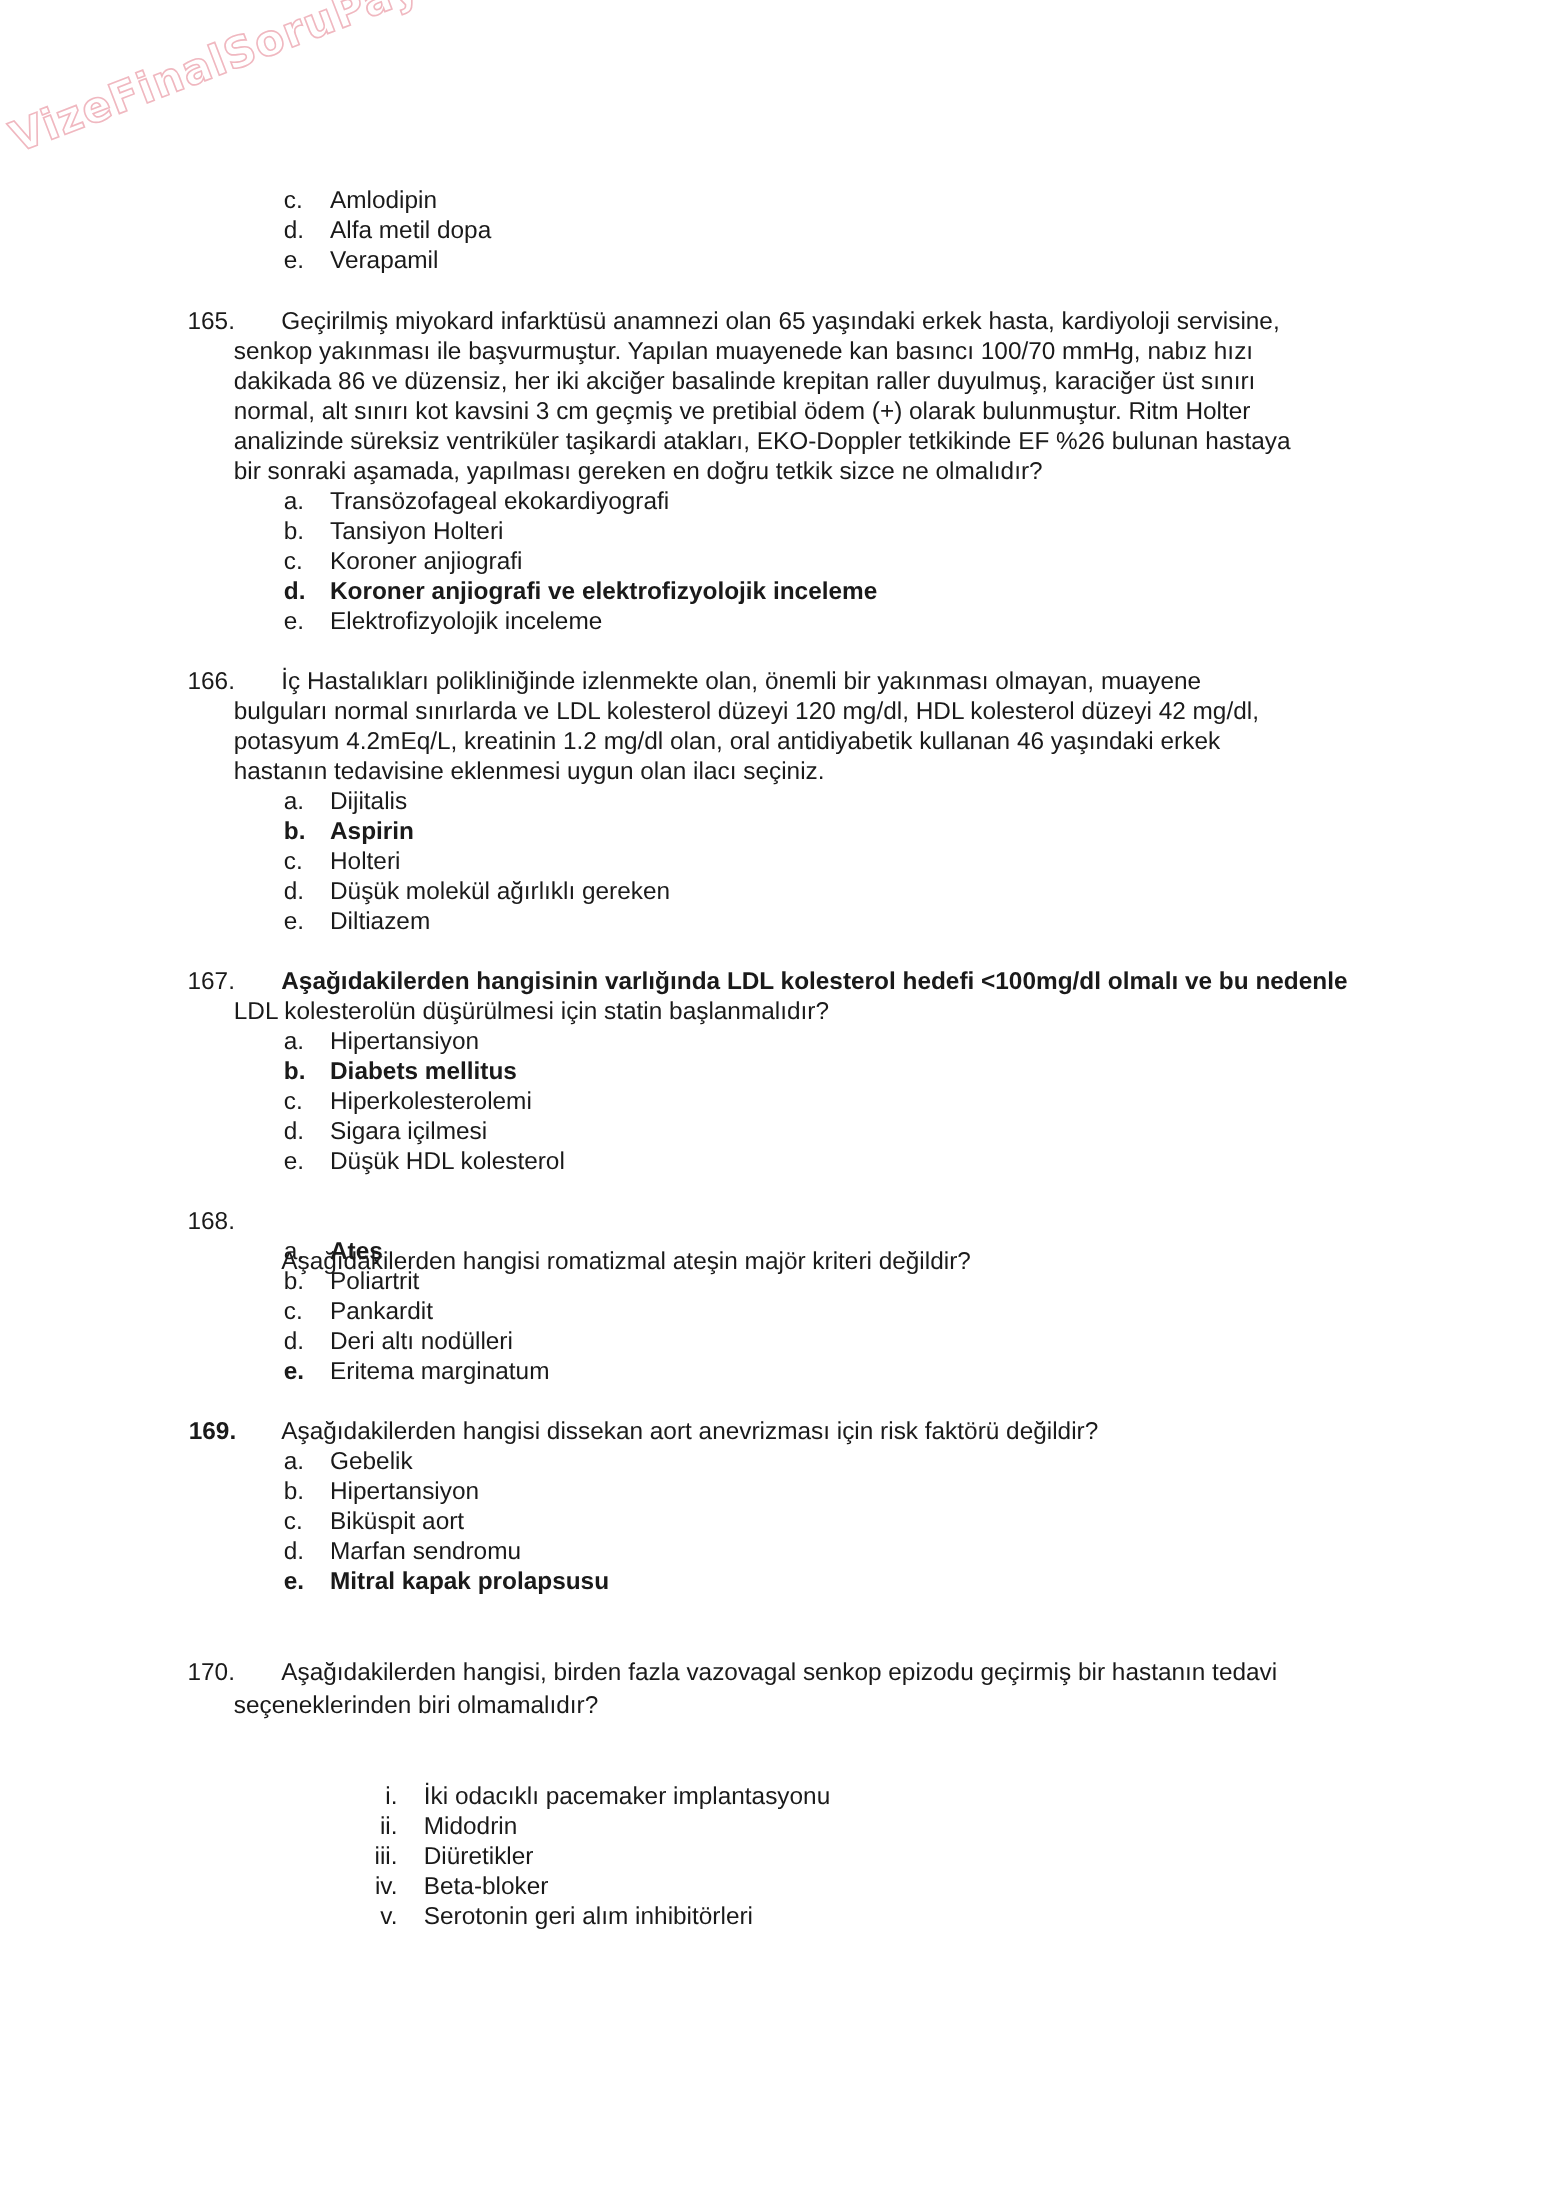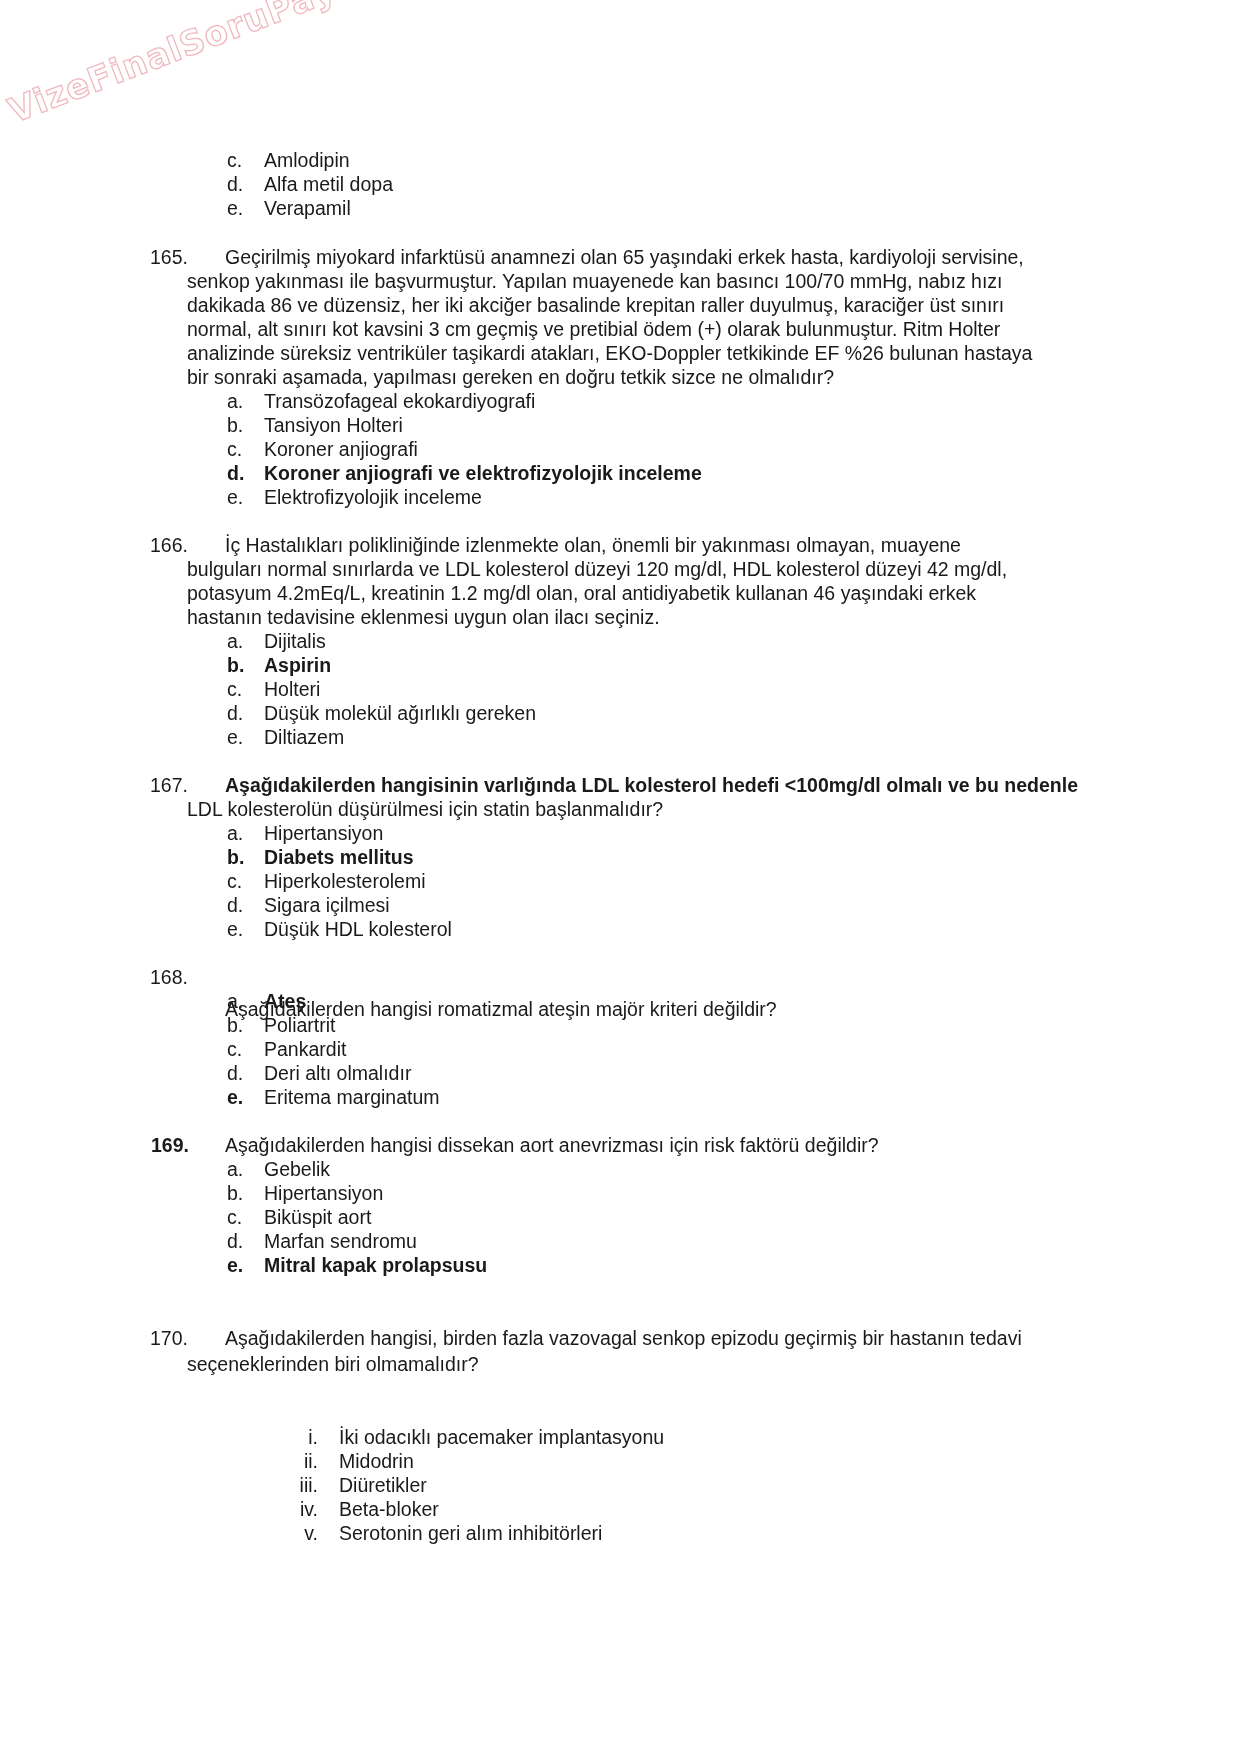--- a/index.html
+++ b/index.html
@@ -133,21 +133,21 @@
   <div class="opt" style="left:227px; top:1013px;">
     <span class="letter">b.</span>
     <span class="text">Poliartrit</span>
   </div>
   <div class="opt" style="left:227px; top:1037px;">
     <span class="letter">c.</span>
     <span class="text">Pankardit</span>
   </div>
   <div class="opt" style="left:227px; top:1061px;">
     <span class="letter">d.</span>
-    <span class="text">Deri altı olmalıdır</span>
+    <span class="text">Deri altı nodülleri</span>
   </div>
   <div class="opt" style="left:227px; top:1085px;">
     <span class="letter bold">e.</span>
     <span class="text">Eritema marginatum</span>
   </div>
 </div>
 
 <div>
   <span class="qnum bold" style="left:151px; top:1133px;">169.</span>
   <span class="line" style="left:225px; top:1133px;">Aşağıdakilerden hangisi  dissekan aort anevrizması için risk faktörü değildir?</span>

